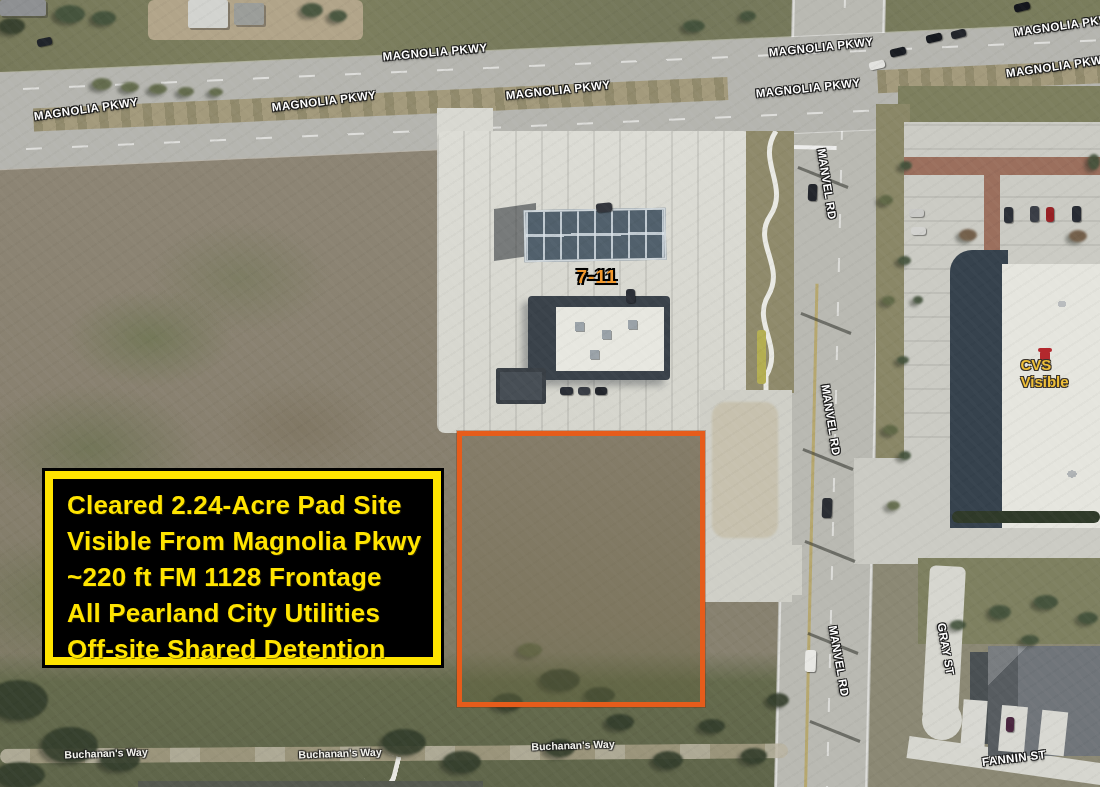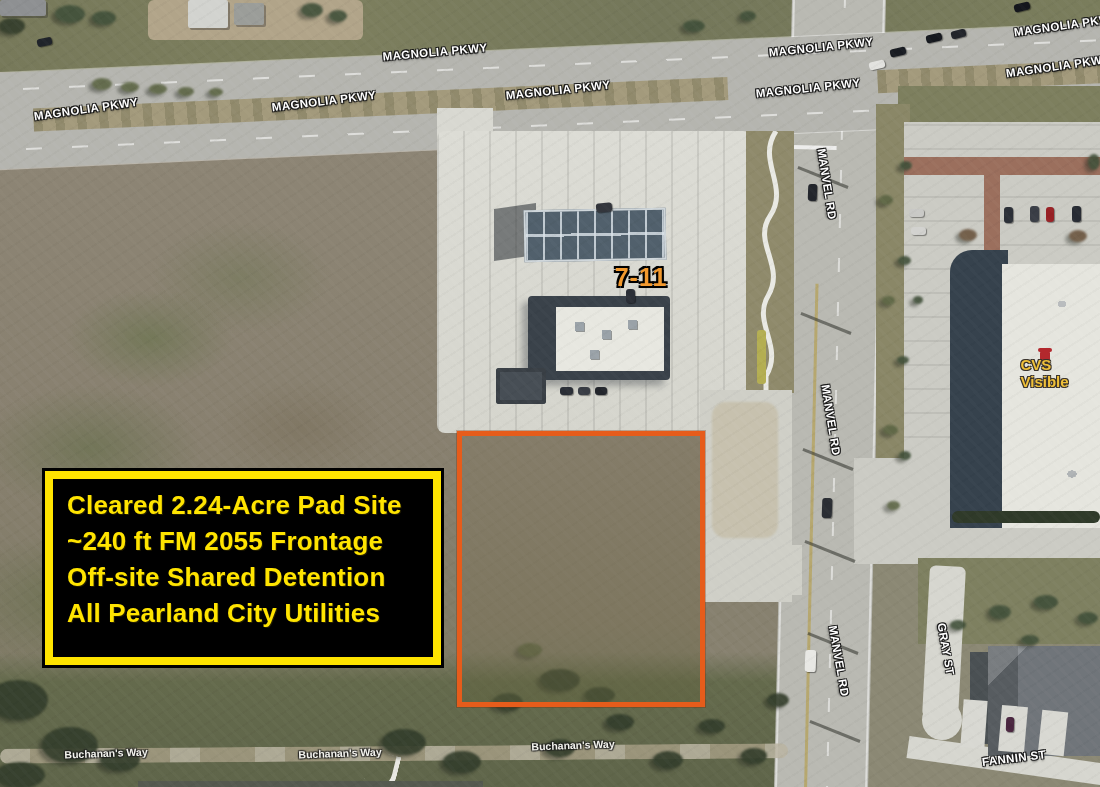--- a/index.html
+++ b/index.html
@@ -99,22 +99,22 @@
   .info-inner{width:100%;height:100%;box-sizing:border-box;border:8px solid #ffe400;background:#000;
     padding:8px 0 0 14px;}
   .info-line{color:#ffe400;font-weight:bold;font-size:26px;line-height:36px;white-space:nowrap;
     letter-spacing:.2px;text-shadow:1px 1px 0 rgba(60,50,0,.6);}
   
   .rlabel{position:absolute;font-weight:bold;font-size:11.5px;letter-spacing:.4px;color:#fff;white-space:nowrap;
     text-shadow:-1px -1px 0 #1a1a1a,1px -1px 0 #1a1a1a,-1px 1px 0 #1a1a1a,1px 1px 0 #1a1a1a,0 2px 2px rgba(0,0,0,.5);}
   .slabel{position:absolute;font-weight:bold;font-size:10.5px;color:#f3f3ee;white-space:nowrap;
     text-shadow:-1px -1px 1px rgba(30,30,30,.8),1px 1px 1px rgba(30,30,30,.8),1px -1px 1px rgba(30,30,30,.8),-1px 1px 1px rgba(30,30,30,.8);}
   .poi711{position:absolute;left:597px;top:277px;transform:translate(-50%,-50%);
-    font-weight:bold;font-size:25px;letter-spacing:1px;color:#f2992e;
-    text-shadow:-2px -2px 0 #000,2px -2px 0 #000,-2px 2px 0 #000,2px 2px 0 #000,0 0 3px #000;margin-left:44px;}
+    font-weight:bold;font-size:19px;letter-spacing:1px;color:#f2992e;
+    text-shadow:-2px -2px 0 #000,2px -2px 0 #000,-2px 2px 0 #000,2px 2px 0 #000,0 0 3px #000;}
   .poicvs{position:absolute;left:1047px;top:373px;transform:translate(-50%,-50%);
     font-weight:bold;font-size:15px;color:#efc039;
     text-shadow:-1px -1px 0 #3a332c,1px -1px 0 #3a332c,-1px 1px 0 #3a332c,1px 1px 0 #3a332c;}
   .rx-icon{left:1040px;top:351px;width:10px;height:13px;background:#b3282d;border-radius:2px 2px 5px 5px;}
   .rx-icon:before{content:"";position:absolute;left:-2px;top:-3px;width:14px;height:4px;background:#b3282d;border-radius:2px;}
   .grain{left:0;top:0;width:1100px;height:787px;pointer-events:none;opacity:.18;
     background-image:
       repeating-linear-gradient(47deg,rgba(255,255,255,.10) 0 3px,transparent 3px 9px),
       repeating-linear-gradient(-33deg,rgba(0,0,0,.12) 0 2px,transparent 2px 11px);}
 </style>
@@ -267,23 +267,24 @@
     </div>
 
   <div class="abs grain"></div>
 
   <div class="abs parcel-fill"></div>
   <div class="abs site-outline"></div>
 
   <div class="abs info-box">
     <div class="info-inner">
       <div class="info-line">Cleared 2.24-Acre Pad Site</div>
-      <div class="info-line">~240 ft FM 2055 Frontage</div>
+      <div class="info-line">Visible From Magnolia Pkwy</div>
+      <div class="info-line">~220 ft FM 1128 Frontage</div>
+      <div class="info-line">All Pearland City Utilities</div>
       <div class="info-line">Off-site Shared Detention</div>
-      <div class="info-line">All Pearland City Utilities</div>
     </div>
   </div>
 
   <div class="rlabel" style="left:86px;top:109px;transform:translate(-50%,-50%) rotate(-8deg);">MAGNOLIA PKWY</div>
   <div class="rlabel" style="left:324px;top:101px;transform:translate(-50%,-50%) rotate(-7deg);">MAGNOLIA PKWY</div>
   <div class="rlabel" style="left:435px;top:52px;transform:translate(-50%,-50%) rotate(-5deg);">MAGNOLIA PKWY</div>
   <div class="rlabel" style="left:558px;top:90px;transform:translate(-50%,-50%) rotate(-6deg);">MAGNOLIA PKWY</div>
   <div class="rlabel" style="left:821px;top:47px;transform:translate(-50%,-50%) rotate(-6deg);">MAGNOLIA PKWY</div>
   <div class="rlabel" style="left:808px;top:88px;transform:translate(-50%,-50%) rotate(-6deg);">MAGNOLIA PKWY</div>
   <div class="rlabel" style="left:1066px;top:25px;transform:translate(-50%,-50%) rotate(-8deg);">MAGNOLIA PKWY</div>

